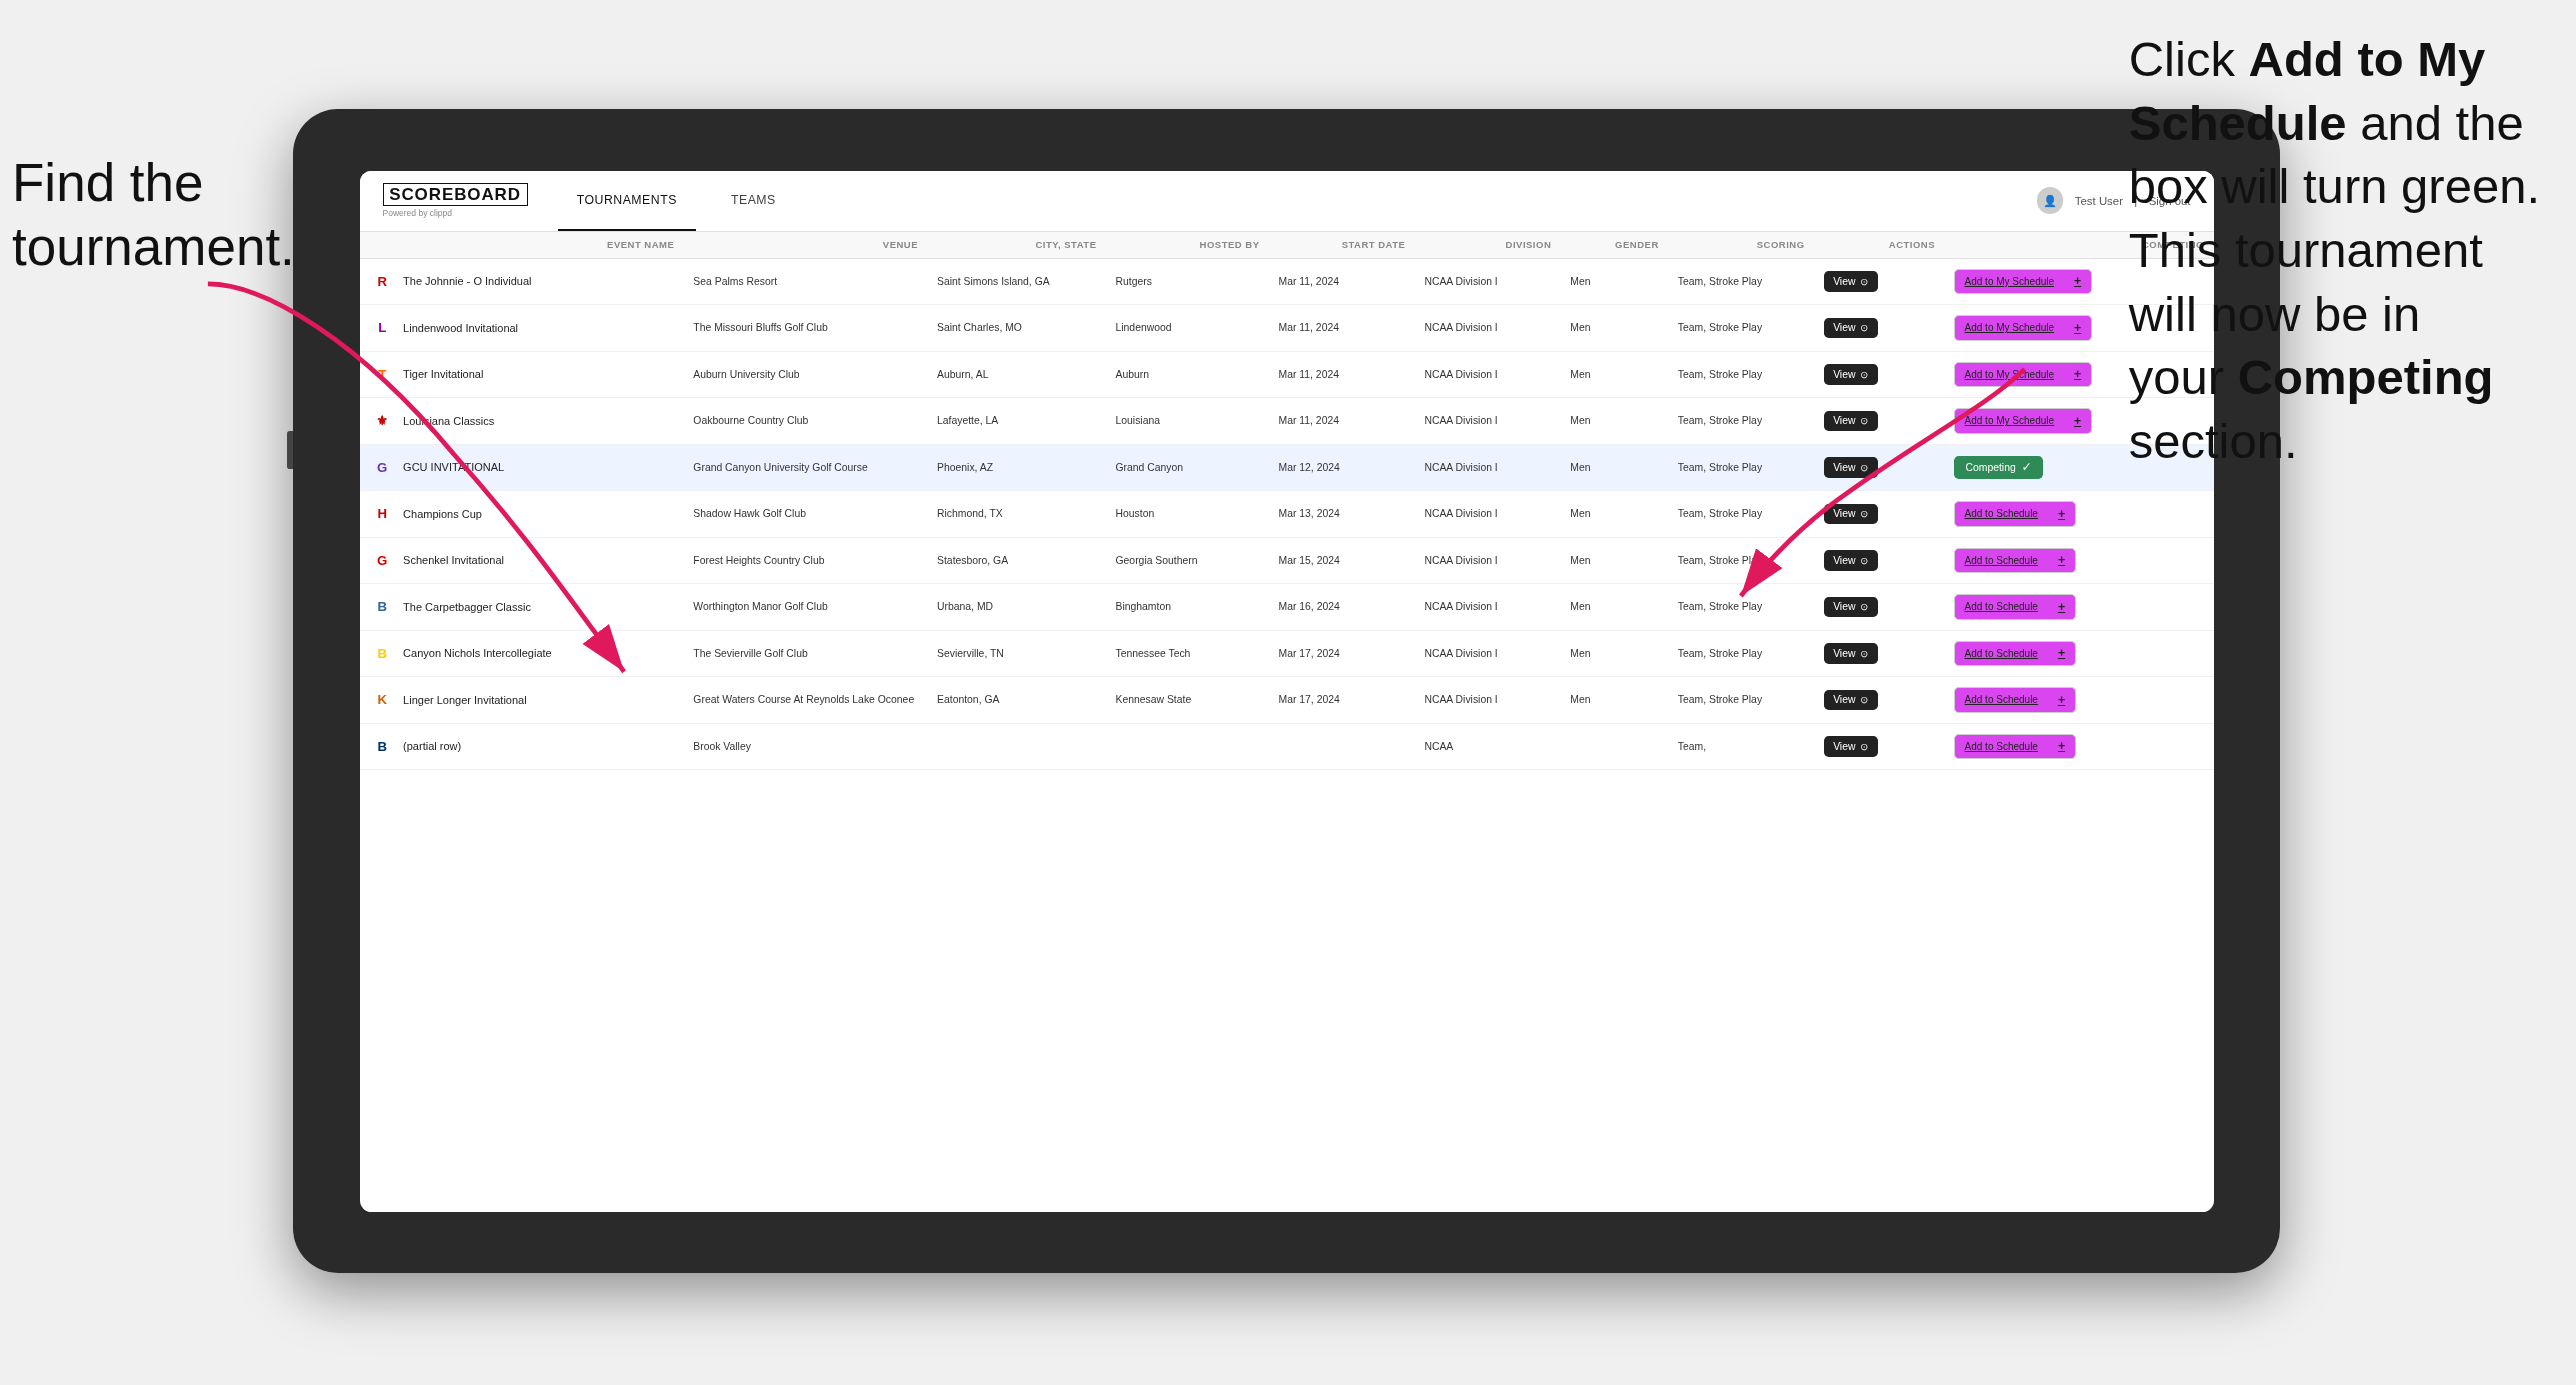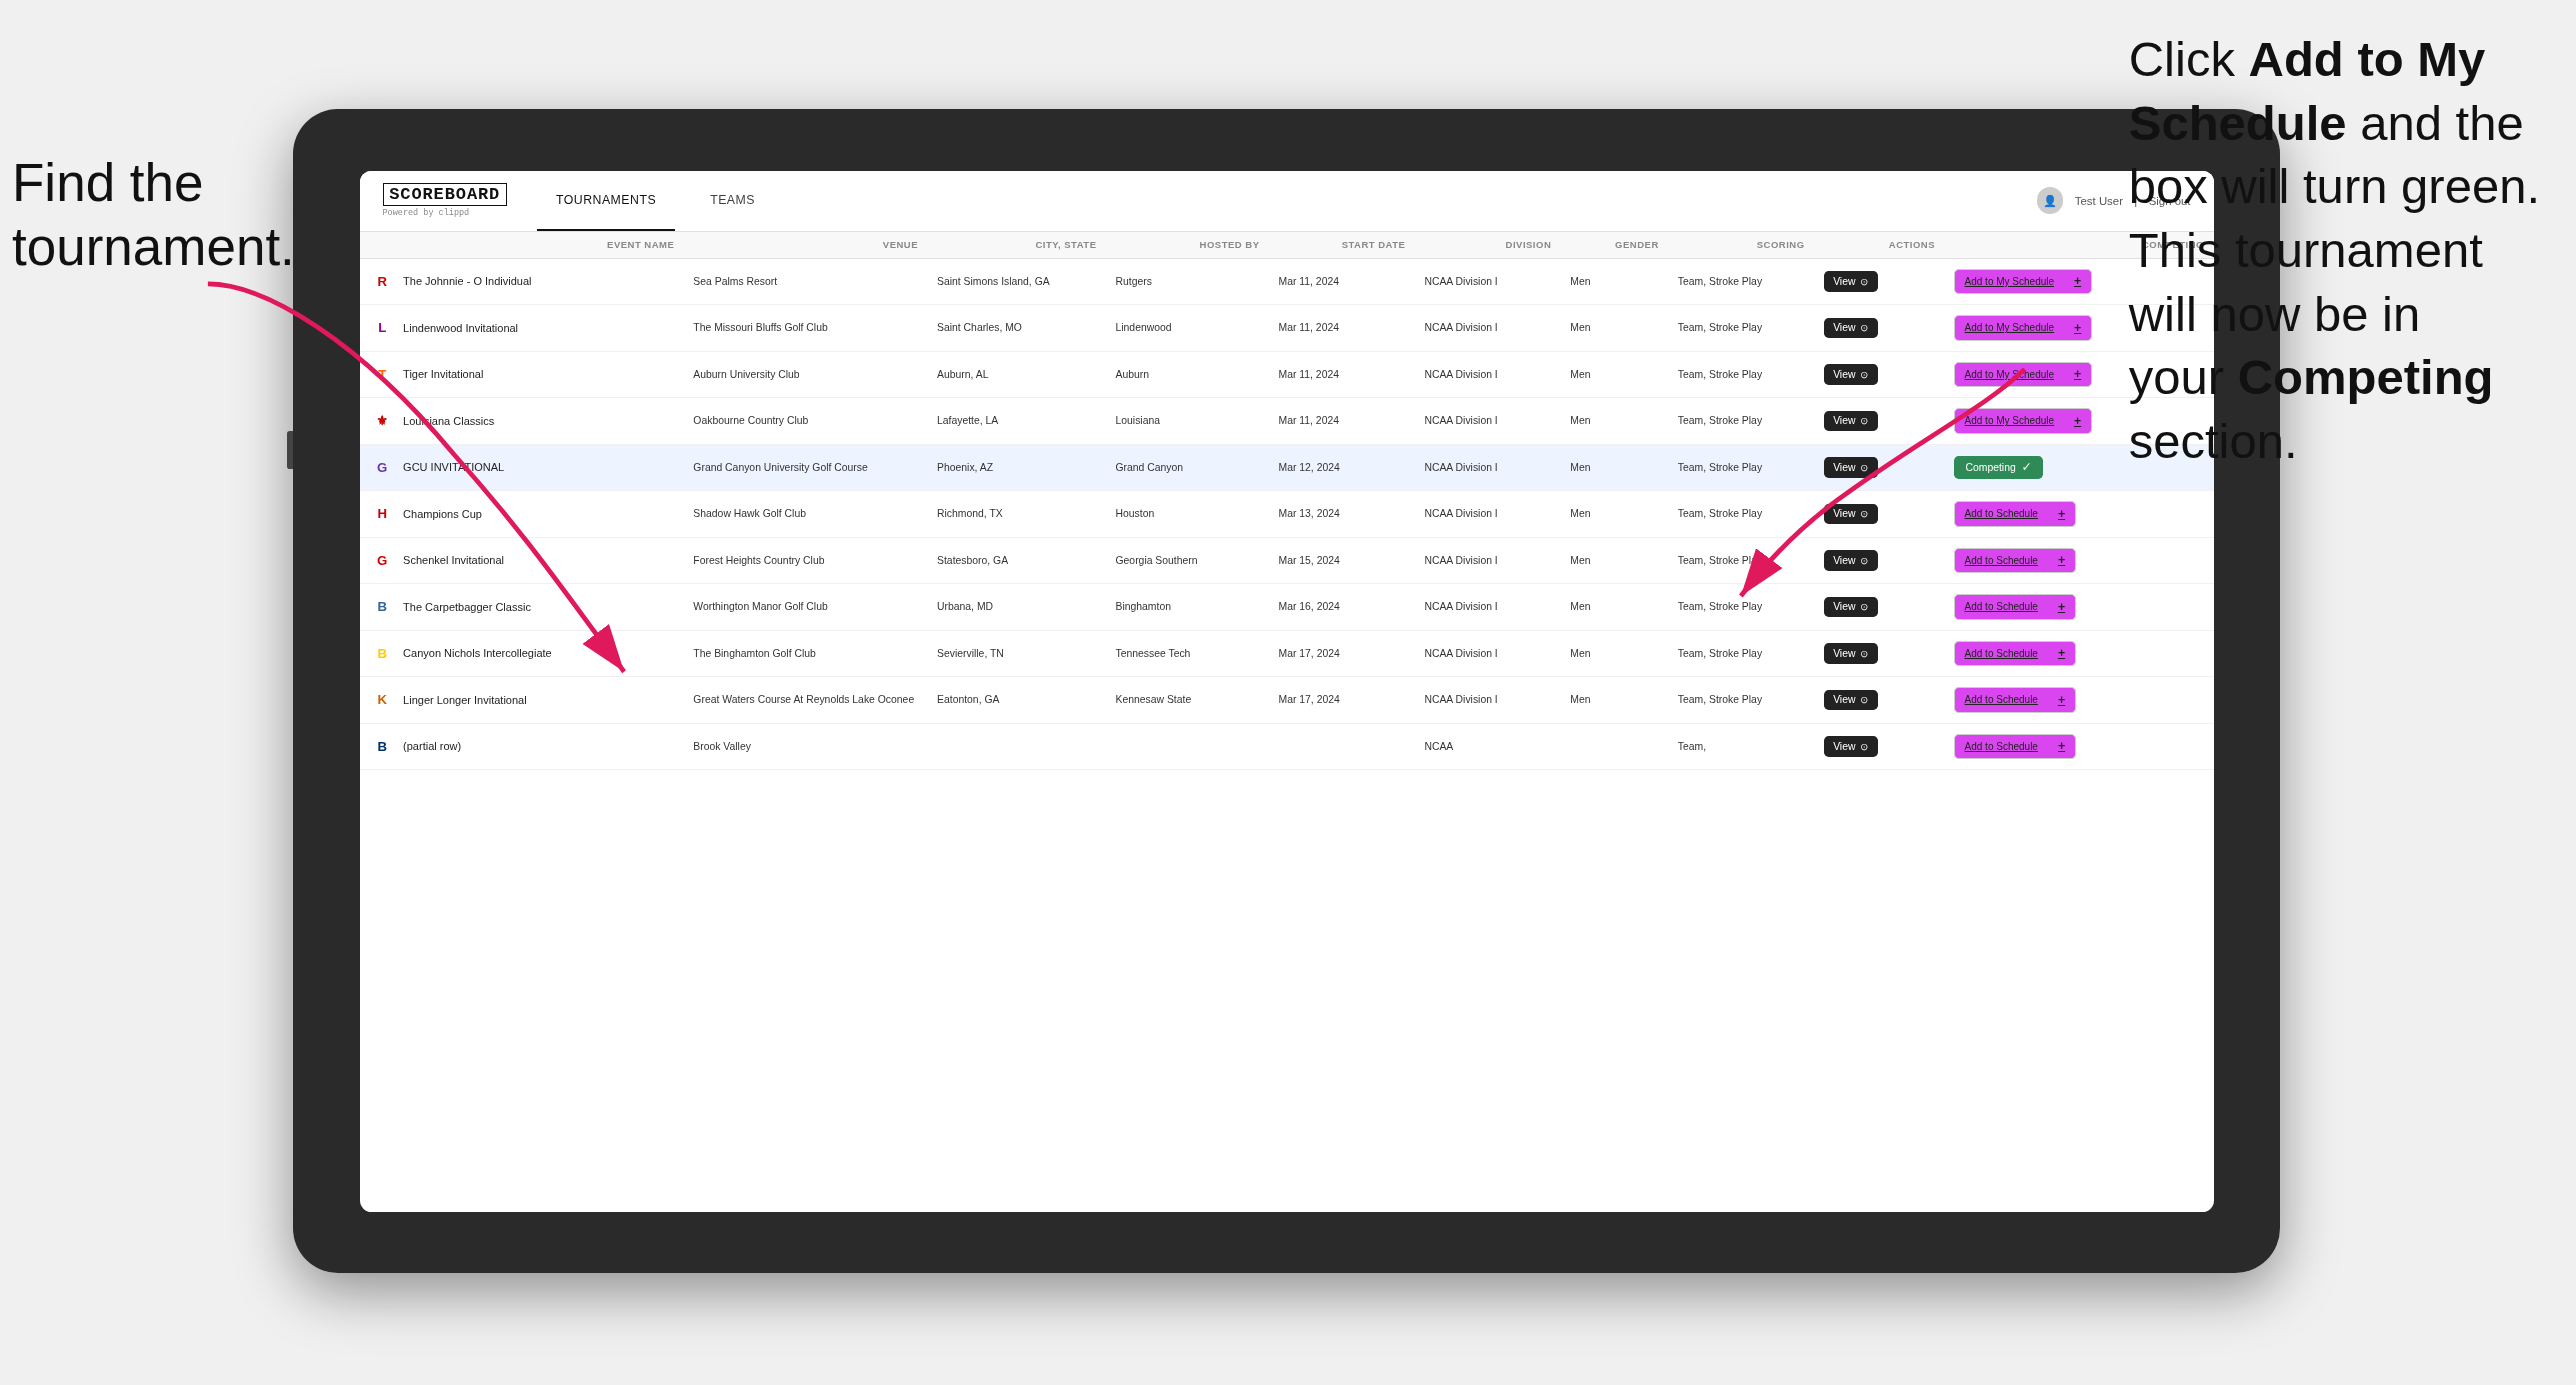--- a/index.html
+++ b/index.html
@@ -73,21 +73,20 @@
       height: 61px;
       border-bottom: 0.9px solid #e0e0e0;
       background: #fff;
       flex-shrink: 0;
     }
 
     .logo-area {
       display: flex;
       flex-direction: column;
       margin-right: 30px;
-      font-family: Liberation Mono, monospace;
     }
     .logo-text {
       font-size: 17px;
       font-weight: 700;
       letter-spacing: 0.9px;
       color: #111;
       border: 1.9px solid #111;
       padding: 1.9px 5.7px;
       line-height: 1;
     }
@@ -572,21 +571,21 @@
       </button>
     </td>
             </tr>
             <tr>
               <td class="col-event">
     <div class="event-name-cell">
       <div class="team-logo" style="color:#ffcc00; font-weight:800;">B</div>
       <span class="event-name-text">Canyon Nichols Intercollegiate</span>
     </div>
   </td>
-              <td>The Binghamton Golf Club</td>
+              <td>The Sevierville Golf Club</td>
               <td>Sevierville, TN</td>
               <td>Tennessee Tech</td>
               <td>Mar 17, 2024</td>
               <td>NCAA Division I</td>
               <td>Men</td>
               <td>Team, Stroke Play</td>
               <td>
     <button class="view-btn">
       <span>View</span>
       <span style="font-size:9.5px;">⊙</span>

